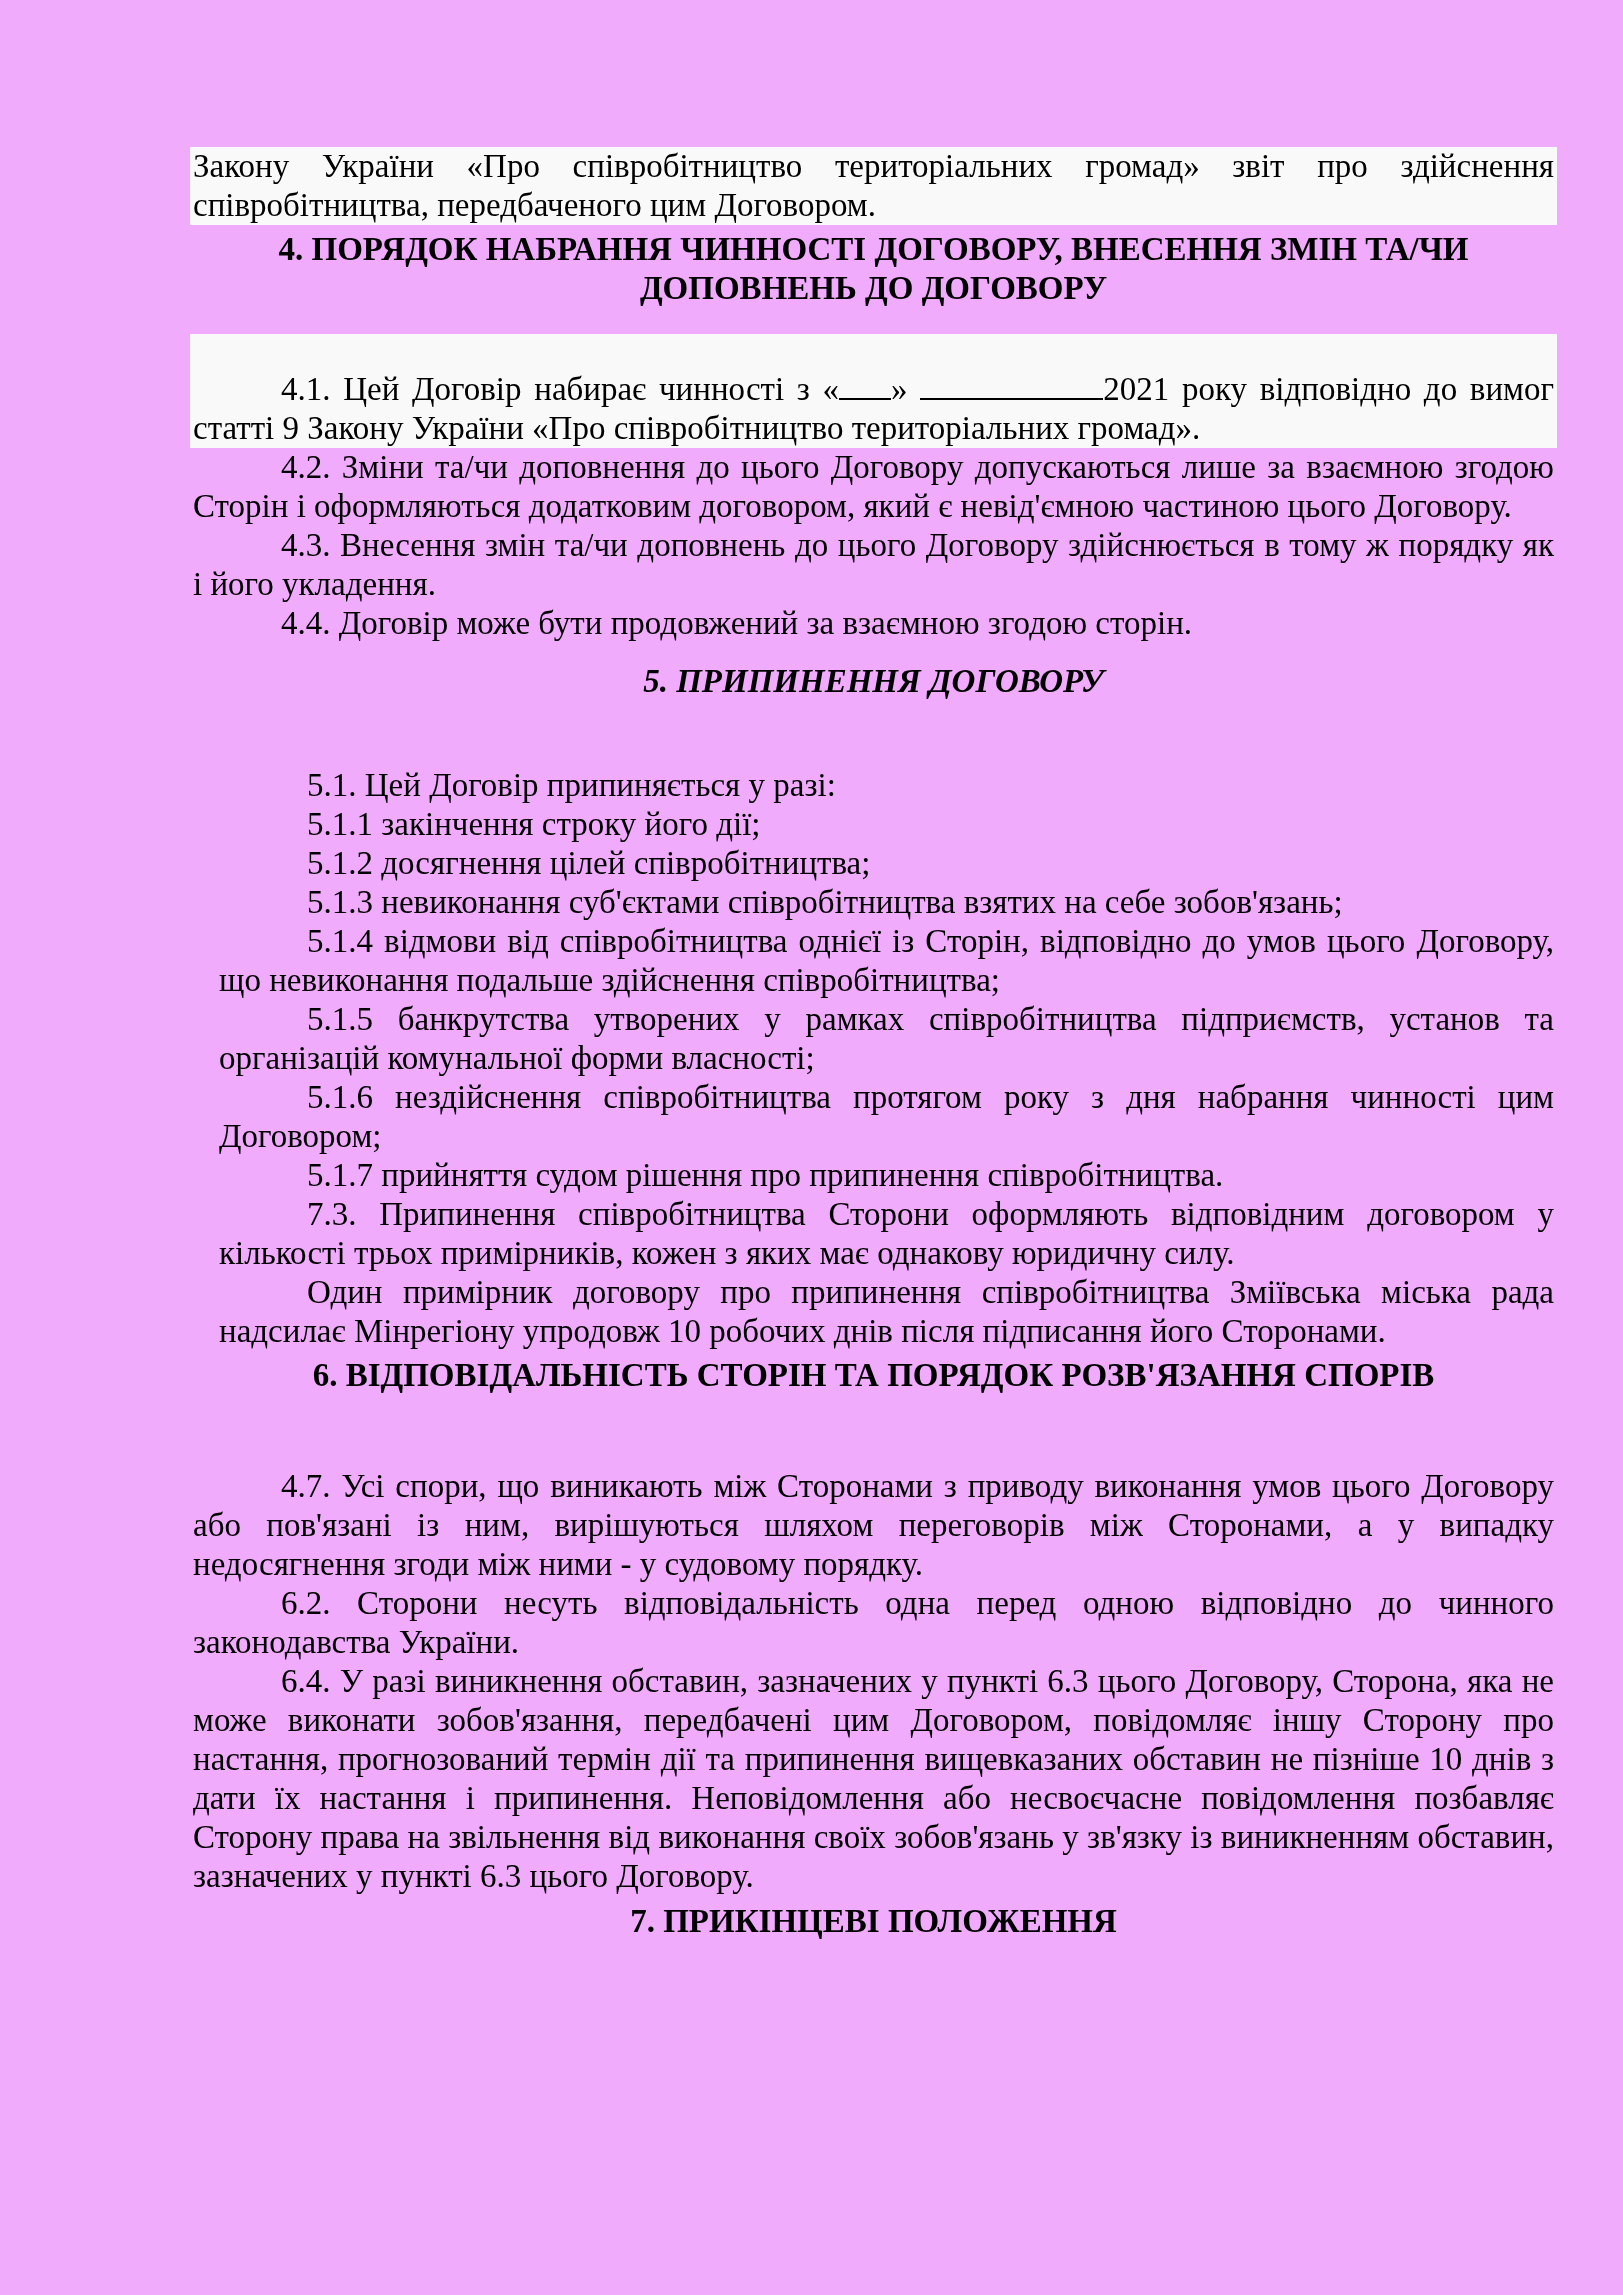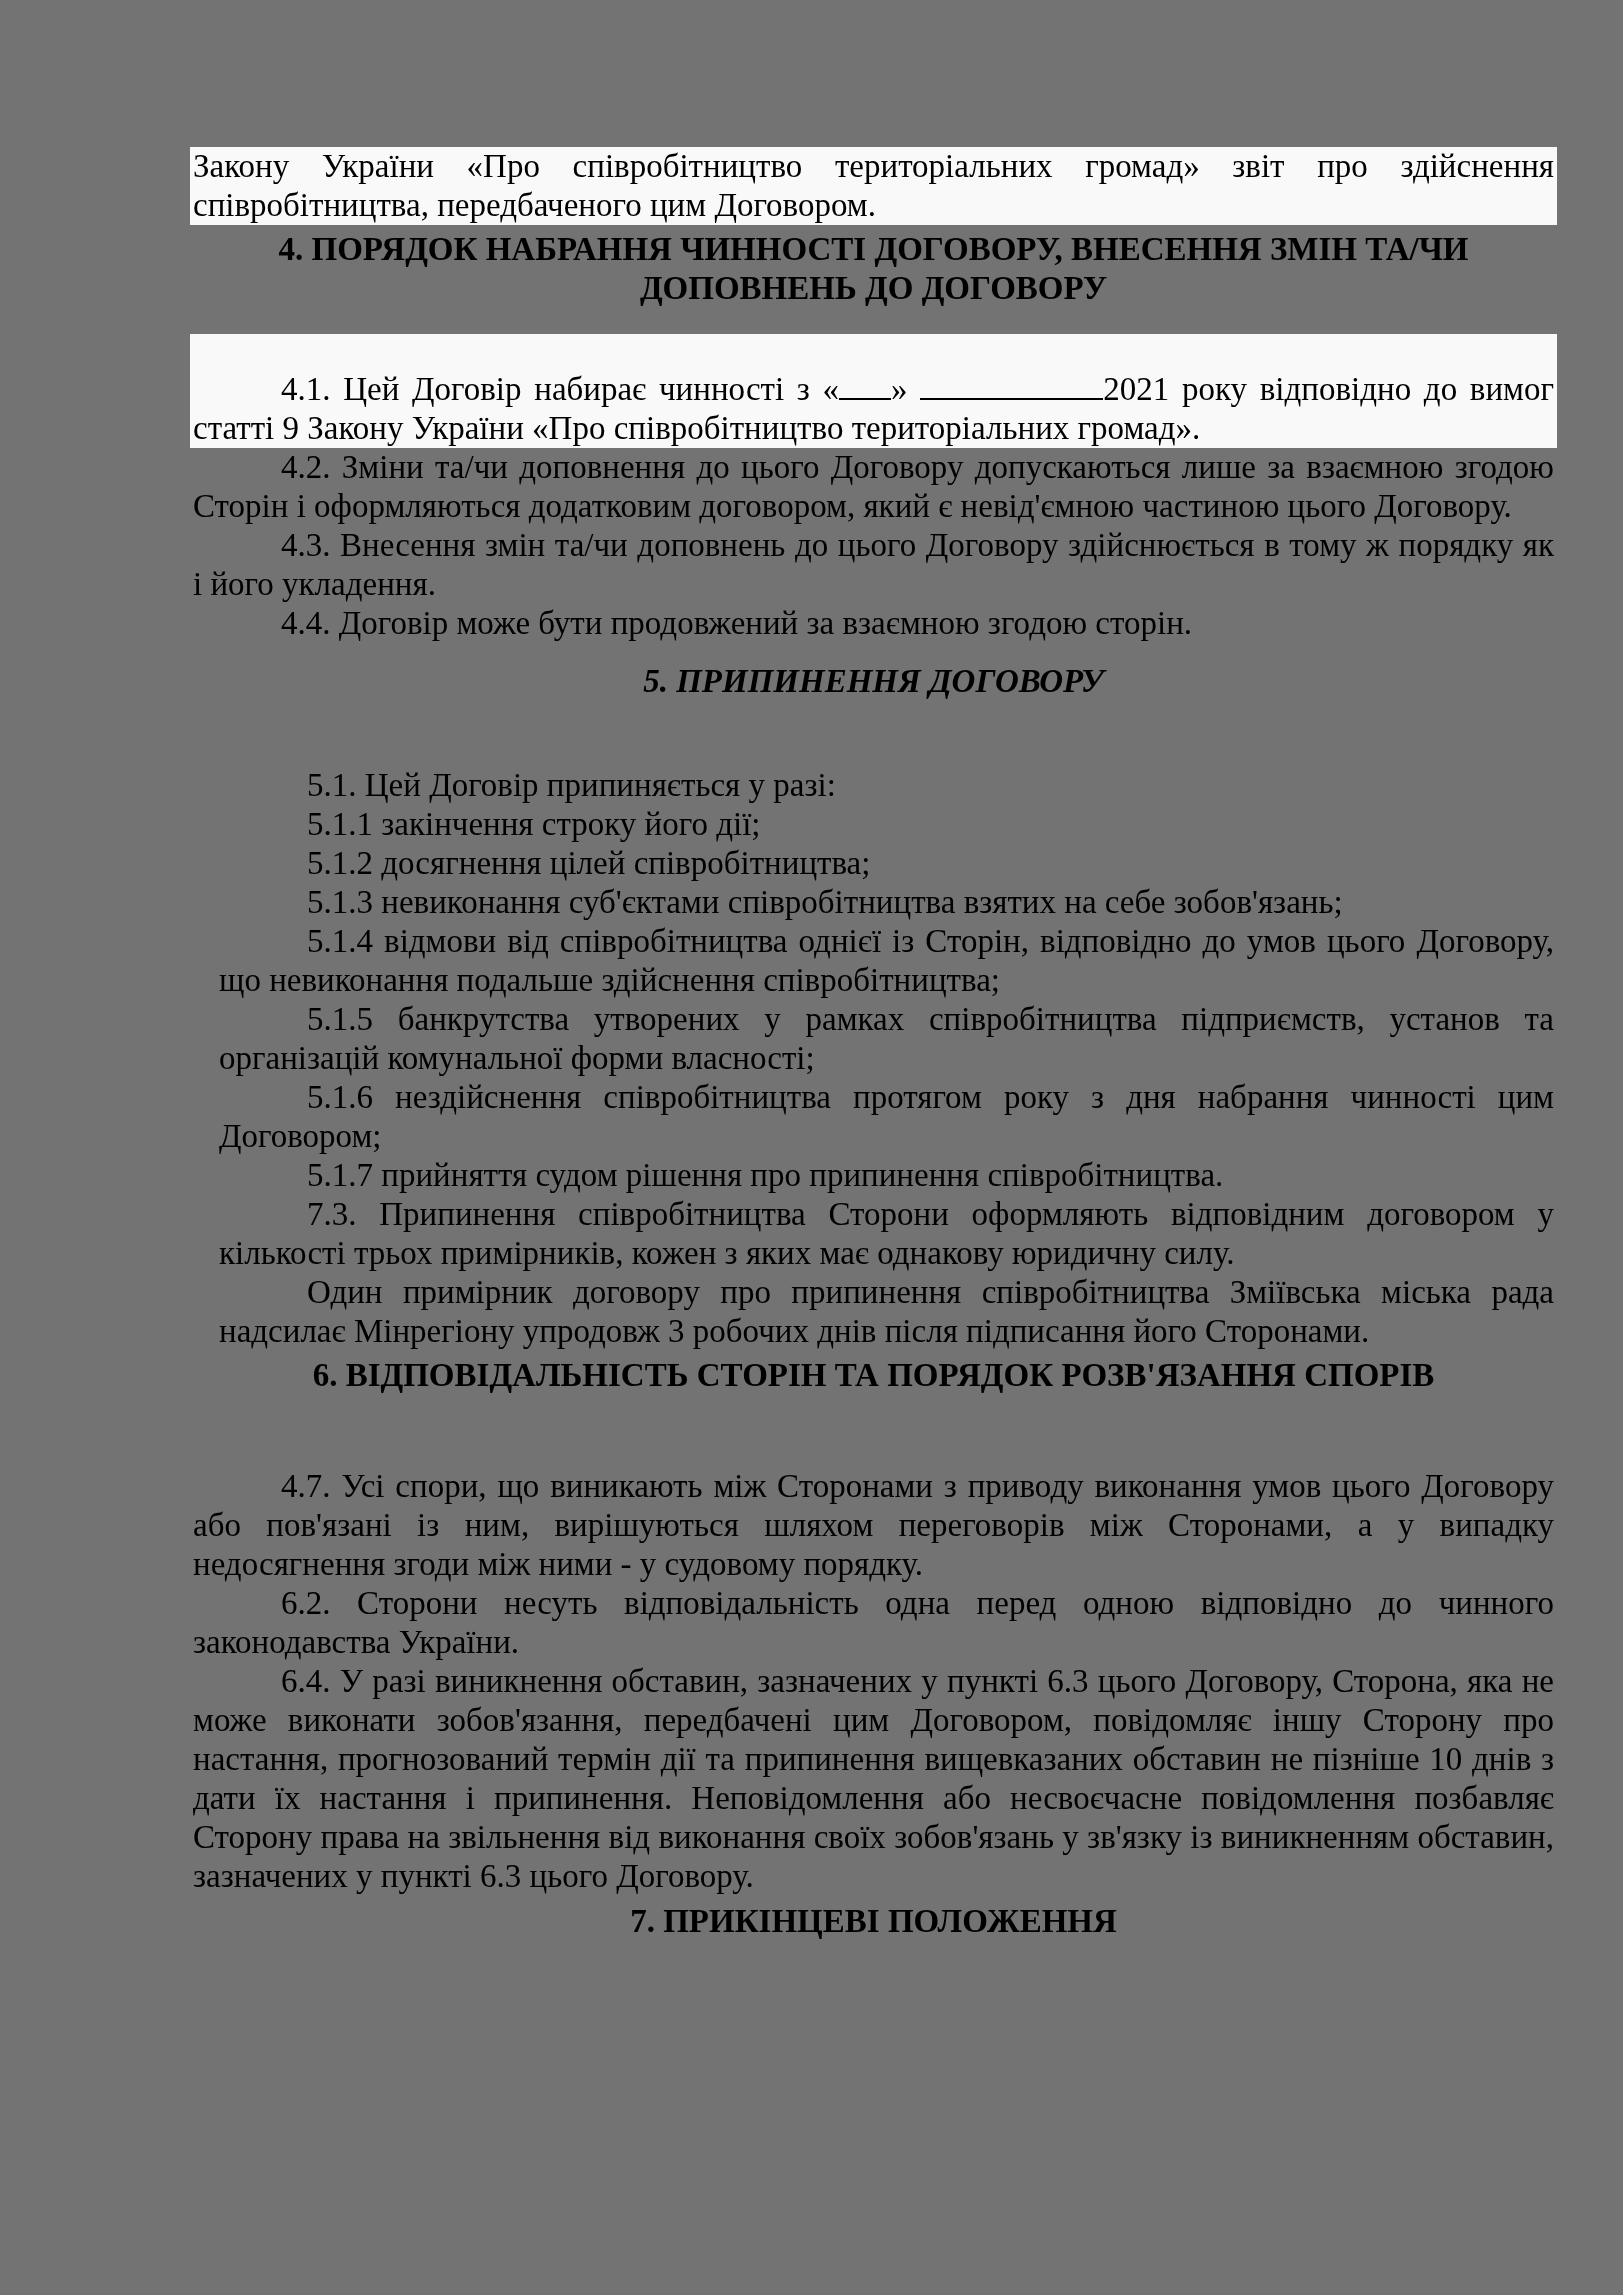--- a/index.html
+++ b/index.html
@@ -14,21 +14,21 @@
       overflow: hidden;
       font-family: "Liberation Serif", "DejaVu Serif", serif;
       color: #000000;
     }
     .page {
       position: absolute;
       left: 0;
       top: 0;
       width: 1623px;
       height: 2295px;
-      background: #737373;
+      background: #f0abfc;
     }
     .content {
       position: absolute;
       left: 193px;
       width: 1361px;
       top: 147px;
     }
     .p {
       font-size: 33px;
       line-height: 39px;
@@ -86,21 +86,21 @@
     <div class="sec5" style="margin-top:65px;">
       <p class="p indent">5.1. Цей Договір припиняється у разі:</p>
       <p class="p indent">5.1.1 закінчення строку його дії;</p>
       <p class="p indent">5.1.2 досягнення цілей співробітництва;</p>
       <p class="p indent">5.1.3 невиконання суб'єктами співробітництва взятих на себе зобов'язань;</p>
       <p class="p indent">5.1.4 відмови від співробітництва однієї із Сторін, відповідно до умов цього Договору, що невиконання подальше здійснення співробітництва;</p>
       <p class="p indent">5.1.5 банкрутства утворених у рамках співробітництва підприємств, установ та організацій комунальної форми власності;</p>
       <p class="p indent">5.1.6 нездійснення співробітництва протягом року з дня набрання чинності цим Договором;</p>
       <p class="p indent">5.1.7 прийняття судом рішення про припинення співробітництва.</p>
       <p class="p indent">7.3. Припинення співробітництва Сторони оформляють відповідним договором у кількості трьох примірників, кожен з яких має однакову юридичну силу.</p>
-      <p class="p indent">Один примірник договору про припинення співробітництва Зміївська міська рада надсилає Мінрегіону упродовж 3 робочих днів після підписання його Сторонами.</p>
+      <p class="p indent">Один примірник договору про припинення співробітництва Зміївська міська рада надсилає Мінрегіону упродовж 10 робочих днів після підписання його Сторонами.</p>
     </div>
 
     <h2 class="h" style="margin-top:5.2px;">6. ВІДПОВІДАЛЬНІСТЬ СТОРІН ТА ПОРЯДОК РОЗВ'ЯЗАННЯ СПОРІВ</h2>
 
     <div style="margin-top:72px;">
       <p class="p indent">4.7. Усі спори, що виникають між Сторонами з приводу виконання умов цього Договору або пов'язані із ним, вирішуються шляхом переговорів між Сторонами, а у випадку недосягнення згоди між ними - у судовому порядку.</p>
       <p class="p indent">6.2. Сторони несуть відповідальність одна перед одною відповідно до чинного законодавства України.</p>
       <p class="p indent">6.4. У разі виникнення обставин, зазначених у пункті 6.3 цього Договору, Сторона, яка не може виконати зобов'язання, передбачені цим Договором, повідомляє іншу Сторону про настання, прогнозований термін дії та припинення вищевказаних обставин не пізніше 10 днів з дати їх настання і припинення. Неповідомлення або несвоєчасне повідомлення позбавляє Сторону права на звільнення від виконання своїх зобов'язань у зв'язку із виникненням обставин, зазначених у пункті 6.3 цього Договору.</p>
     </div>
 

